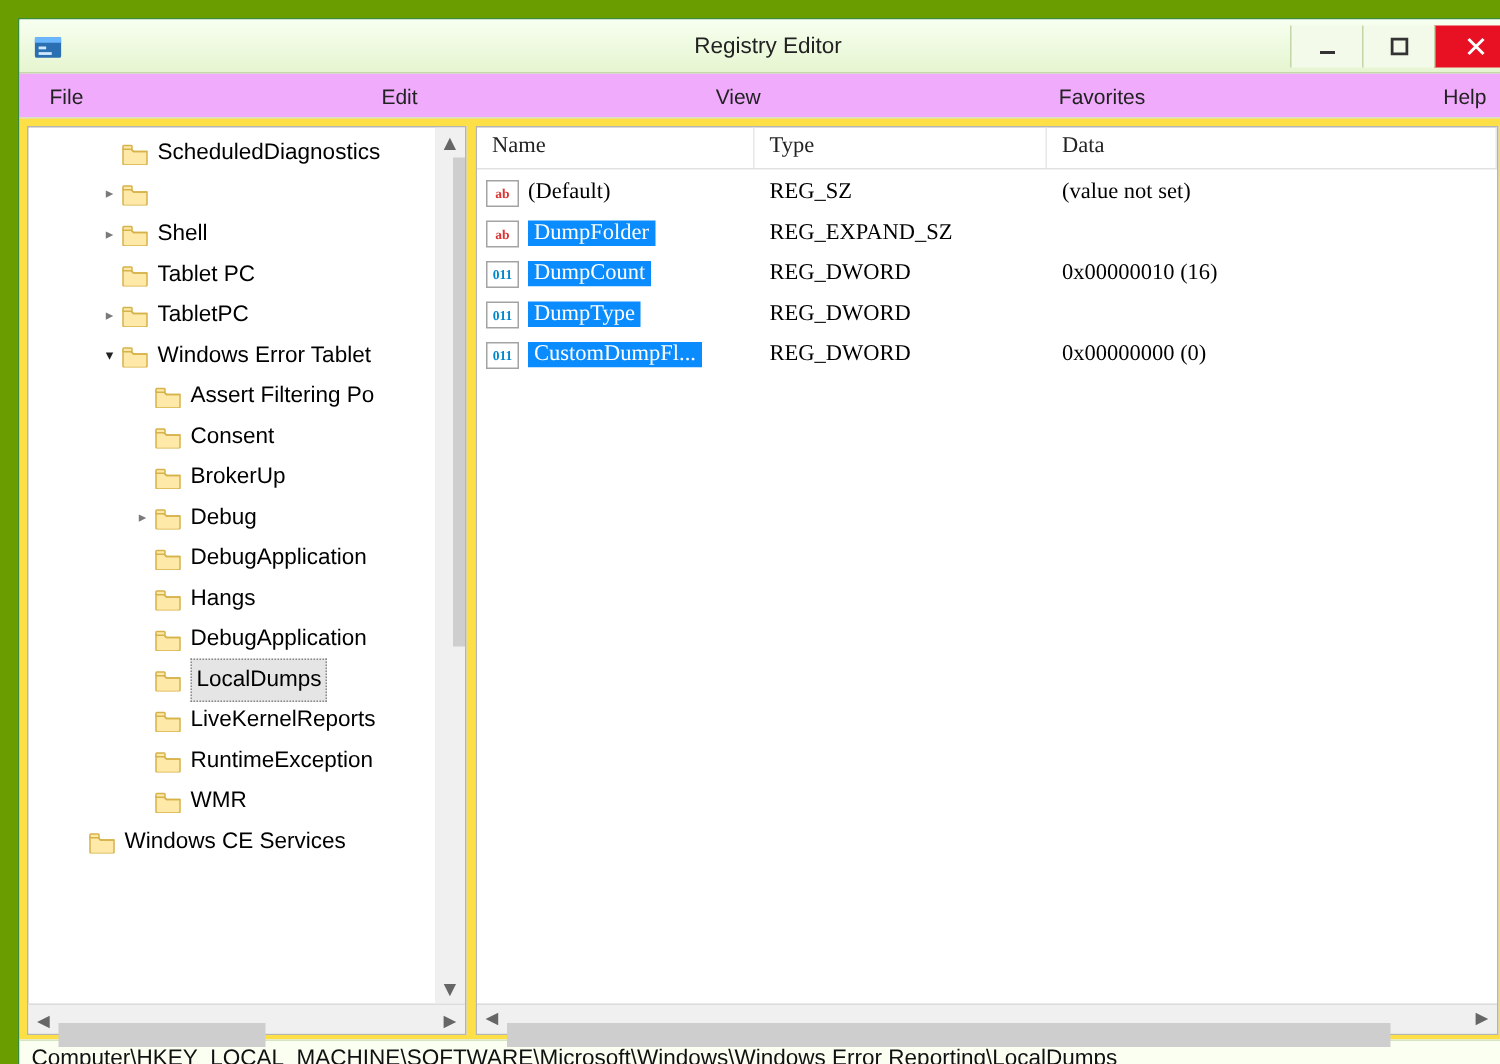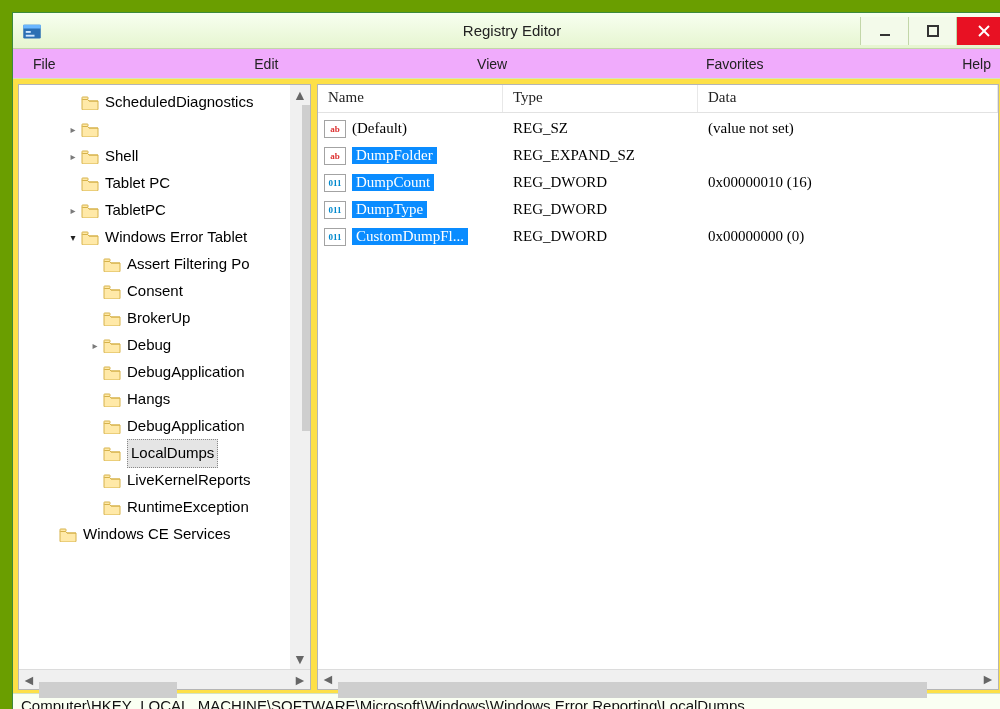--- a/index.html
+++ b/index.html
@@ -282,20 +282,32 @@
               <span class="folder-icon">
                 <svg viewBox="0 0 18 14">
                   <path d="M1 3 h5 l2 2 h9 v8 a1 1 0 0 1 -1 1 h-14 a1 1 0 0 1 -1 -1 z" fill="#ffe9a8" stroke="#d6b24a"></path>
                   <path d="M1 3 h5 l2 2 h9" fill="none" stroke="#d6b24a"></path>
                   <rect x="1" y="1" width="6" height="2.5" rx="0.5" fill="#ffe9a8" stroke="#d6b24a"></rect>
                 </svg>
               </span>
               <span class="tree-label">RuntimeException</span>
             </div>
             <div class="tree-row">
+              <span class="indent" style="width: 66px;"></span>
+              <span class="expander empty"></span>
+              <span class="folder-icon">
+                <svg viewBox="0 0 18 14">
+                  <path d="M1 3 h5 l2 2 h9 v8 a1 1 0 0 1 -1 1 h-14 a1 1 0 0 1 -1 -1 z" fill="#ffe9a8" stroke="#d6b24a"></path>
+                  <path d="M1 3 h5 l2 2 h9" fill="none" stroke="#d6b24a"></path>
+                  <rect x="1" y="1" width="6" height="2.5" rx="0.5" fill="#ffe9a8" stroke="#d6b24a"></rect>
+                </svg>
+              </span>
+              <span class="tree-label">WMR</span>
+            </div>
+            <div class="tree-row">
               <span class="indent" style="width: 22px;"></span>
               <span class="expander empty"></span>
               <span class="folder-icon">
                 <svg viewBox="0 0 18 14">
                   <path d="M1 3 h5 l2 2 h9 v8 a1 1 0 0 1 -1 1 h-14 a1 1 0 0 1 -1 -1 z" fill="#ffe9a8" stroke="#d6b24a"></path>
                   <path d="M1 3 h5 l2 2 h9" fill="none" stroke="#d6b24a"></path>
                   <rect x="1" y="1" width="6" height="2.5" rx="0.5" fill="#ffe9a8" stroke="#d6b24a"></rect>
                 </svg>
               </span>
               <span class="tree-label">Windows CE Services</span>

